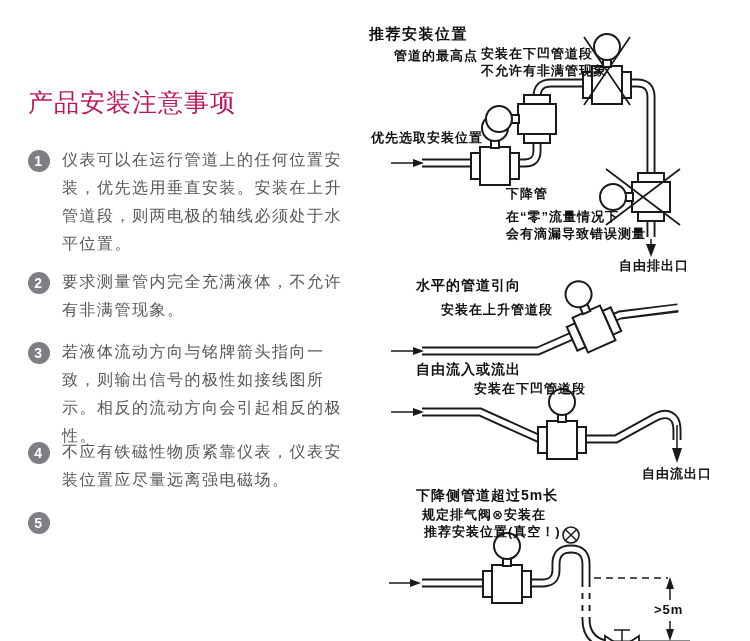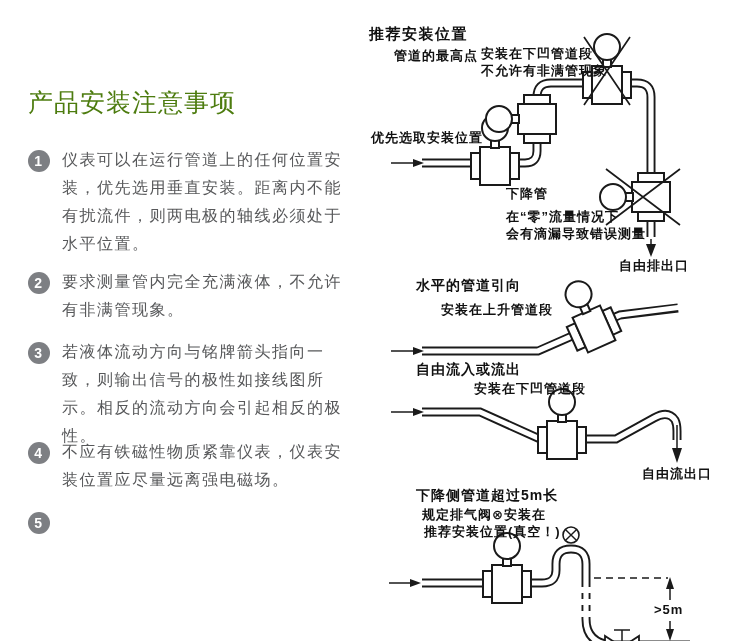--- a/index.html
+++ b/index.html
@@ -4,21 +4,21 @@
 <style>
   html,body{margin:0;padding:0;}
   body{
     width:750px;height:641px;position:relative;background:#ffffff;
     font-family:"Liberation Sans","DejaVu Sans",sans-serif;
     overflow:hidden;
   }
   
   .lp-title{
     position:absolute;left:28px;top:86px;
-    font-size:25px;color:#4d7c0f;letter-spacing:1px;white-space:nowrap;
+    font-size:25px;color:#be185d;letter-spacing:1px;white-space:nowrap;
   }
   .item{
     position:absolute;left:28px;width:324px;
     font-size:16px;line-height:28px;letter-spacing:1.5px;color:#57585a;
   }
   .badge{
     position:absolute;left:0;top:4px;width:22px;height:22px;border-radius:50%;
     background:#7d7f83;color:#ffffff;font-size:14px;font-weight:bold;
     text-align:center;line-height:22px;
   }
@@ -41,21 +41,21 @@
   .ah{fill:#1a1a1a;stroke:none;}
   .wm{fill:#ffffff;stroke:none;}
 </style>
 </head>
 <body>
 
 <div class="lp-title">产品安装注意事项</div>
 
 <div class="item" style="top:146px;">
   <span class="badge">1</span>
-  <span class="itxt">仪表可以在运行管道上的任何位置安装，优先选用垂直安装。距离内不能有扰流件，则两电极的轴线必须处于水平位置。</span>
+  <span class="itxt">仪表可以在运行管道上的任何位置安装，优先选用垂直安装。安装在上升管道段，则两电极的轴线必须处于水平位置。</span>
 </div>
 <div class="item" style="top:268px;">
   <span class="badge">2</span>
   <span class="itxt">要求测量管内完全充满液体，不允许有非满管现象。</span>
 </div>
 <div class="item" style="top:338px;">
   <span class="badge">3</span>
   <span class="itxt">若液体流动方向与铭牌箭头指向一致，则输出信号的极性如接线图所示。相反的流动方向会引起相反的极性。</span>
 </div>
 <div class="item" style="top:438px;">

